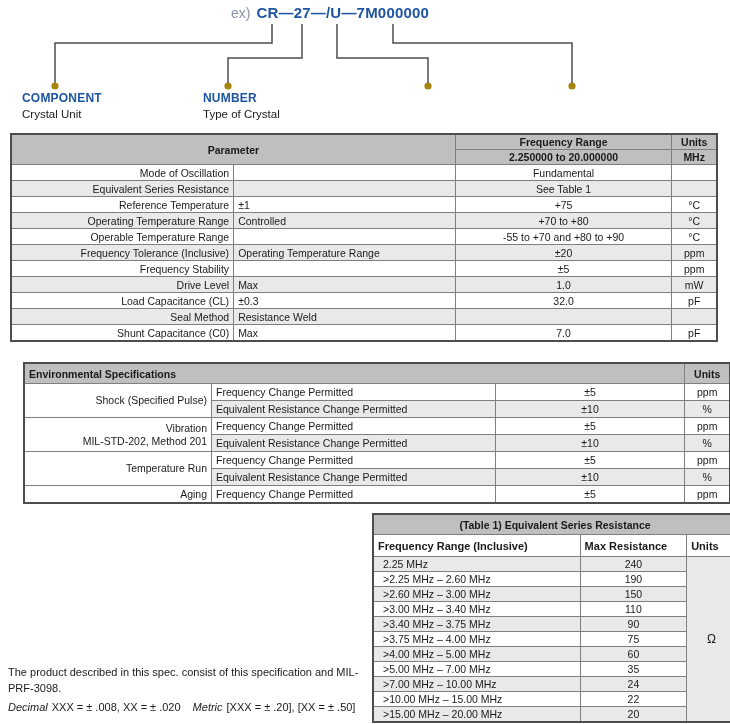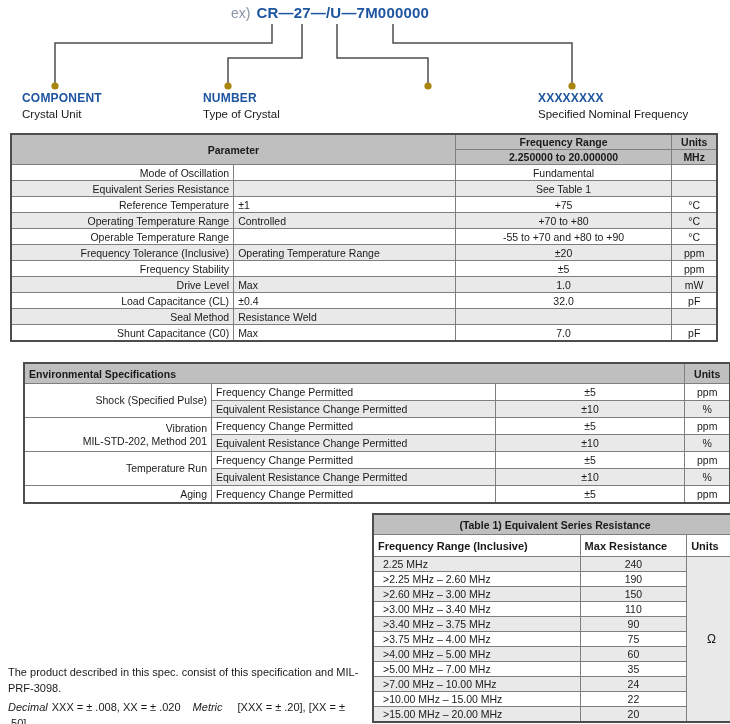--- a/index.html
+++ b/index.html
@@ -45,21 +45,21 @@
   .esr tbody td{height:14px;}
   .esr tbody tr:nth-child(odd) td{background:#e9e9e9;}
   .esr td.range{text-align:left;padding-left:9px;}
   .esr td.res{text-align:center;}
   .esr td.ohm{background:#e9e9e9;text-align:center;vertical-align:middle;font-size:12px;}
   
   .footer{position:absolute;left:8px;top:664px;width:352px;font-size:11px;line-height:16px;}
   .tol{margin-top:3px;}
   .it{font-style:italic;}
   .sp-r{margin-right:4px;}
-  .sp-lr{margin-left:12px;margin-right:15px;}
+  .sp-lr{margin-left:12px;margin-right:4px;}
 </style>
 </head>
 <body>
 
 <div class="canvas">
 
   <svg class="connector-svg" width="730" height="130">
     <polyline points="272,24 272,43 55,43 55,83" fill="none" stroke="#4d4d4d" stroke-width="1.5"></polyline>
     <polyline points="302,24 302,58 228,58 228,83" fill="none" stroke="#4d4d4d" stroke-width="1.5"></polyline>
     <polyline points="337,24 337,58 428,58 428,83" fill="none" stroke="#4d4d4d" stroke-width="1.5"></polyline>
@@ -75,24 +75,20 @@
   </div>
 
   <div class="callout co-1">
     <div class="callout-label">COMPONENT</div>
     <div class="callout-sub">Crystal Unit</div>
   </div>
   <div class="callout co-2">
     <div class="callout-label">NUMBER</div>
     <div class="callout-sub">Type of Crystal</div>
   </div>
-  <div class="callout co-4">
-    <div class="callout-label">XXXXXXXX</div>
-    <div class="callout-sub">Specified Nominal Frequency</div>
-  </div>
 
   <table class="t param">
     <colgroup>
         <col style="width:222px">
         <col style="width:221px">
         <col style="width:216px">
         <col style="width:45px">
       </colgroup>
     <thead>
       <tr>
@@ -149,21 +145,21 @@
         <td class="unit">ppm</td>
       </tr>
       <tr>
         <td class="name">Drive Level</td>
         <td class="qual">Max</td>
         <td class="val">1.0</td>
         <td class="unit">mW</td>
       </tr>
       <tr>
         <td class="name">Load Capacitance (CL)</td>
-        <td class="qual">±0.4</td>
+        <td class="qual">±0.3</td>
         <td class="val">32.0</td>
         <td class="unit">pF</td>
       </tr>
       <tr>
         <td class="name">Seal Method</td>
         <td class="qual">Resistance Weld</td>
         <td class="val"></td>
         <td class="unit"></td>
       </tr>
       <tr>

